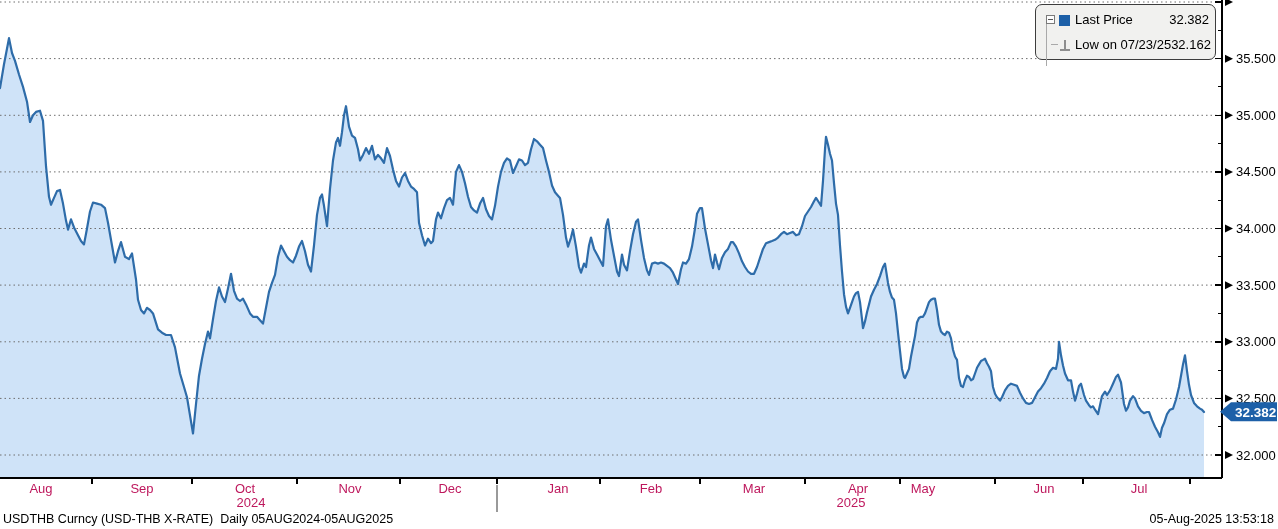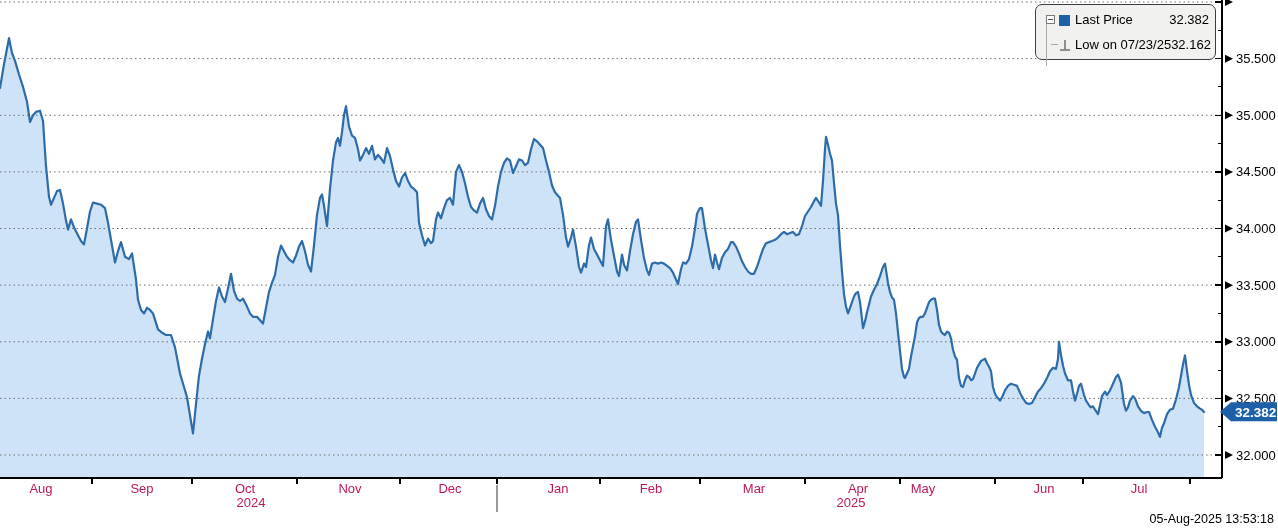--- a/index.html
+++ b/index.html
@@ -154,14 +154,15 @@
       <span class="month-label" style="left: 651px;">Feb</span>
       <span class="month-label" style="left: 754px;">Mar</span>
       <span class="month-label" style="left: 858px;">Apr</span>
       <span class="month-label" style="left: 919px; padding-left: 8px;">May</span>
       <span class="month-label" style="left: 1044px;">Jun</span>
       <span class="month-label" style="left: 1139px;">Jul</span>
       <span class="year-label" style="left: 251px;">2024</span>
       <span class="year-label" style="left: 851px;">2025</span>
     </div>
 
+  <div class="footer" id="footer-left">USDTHB Curncy (USD-THB X-RATE)  Daily 05AUG2024-05AUG2025</div>
   <div class="footer" id="footer-right">05-Aug-2025 13:53:18</div>
 </div>
 
 </body></html>

